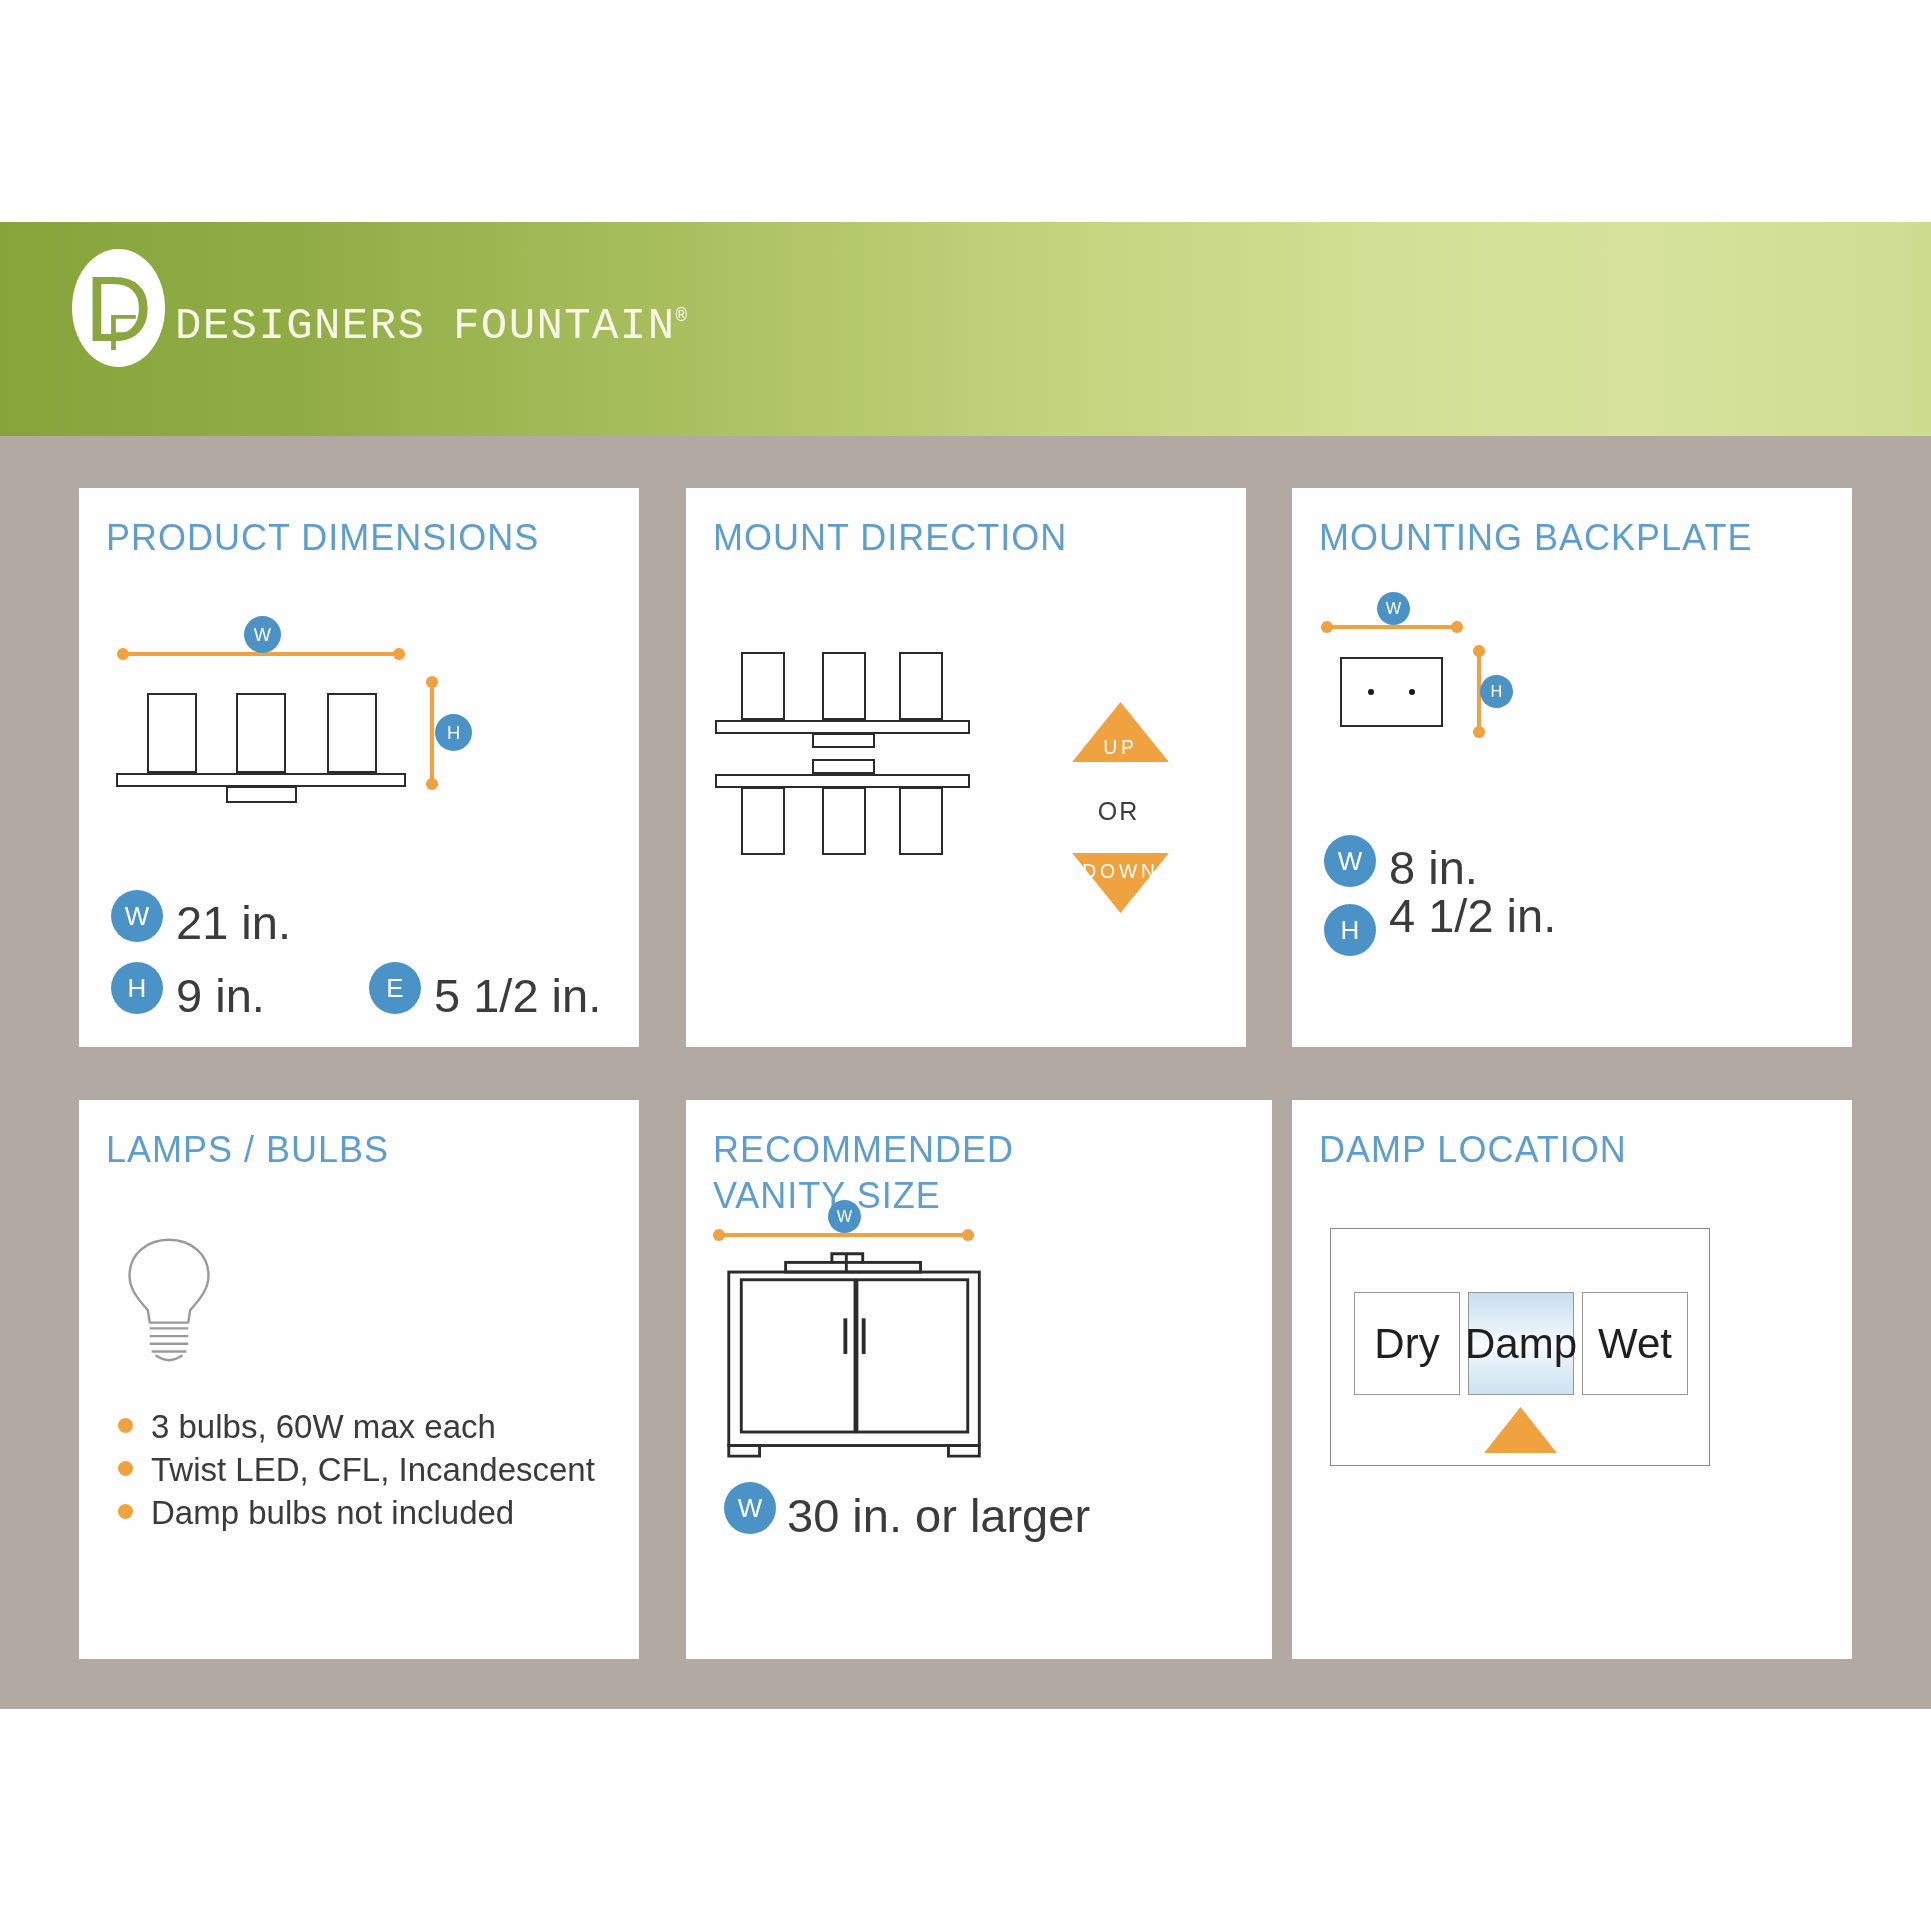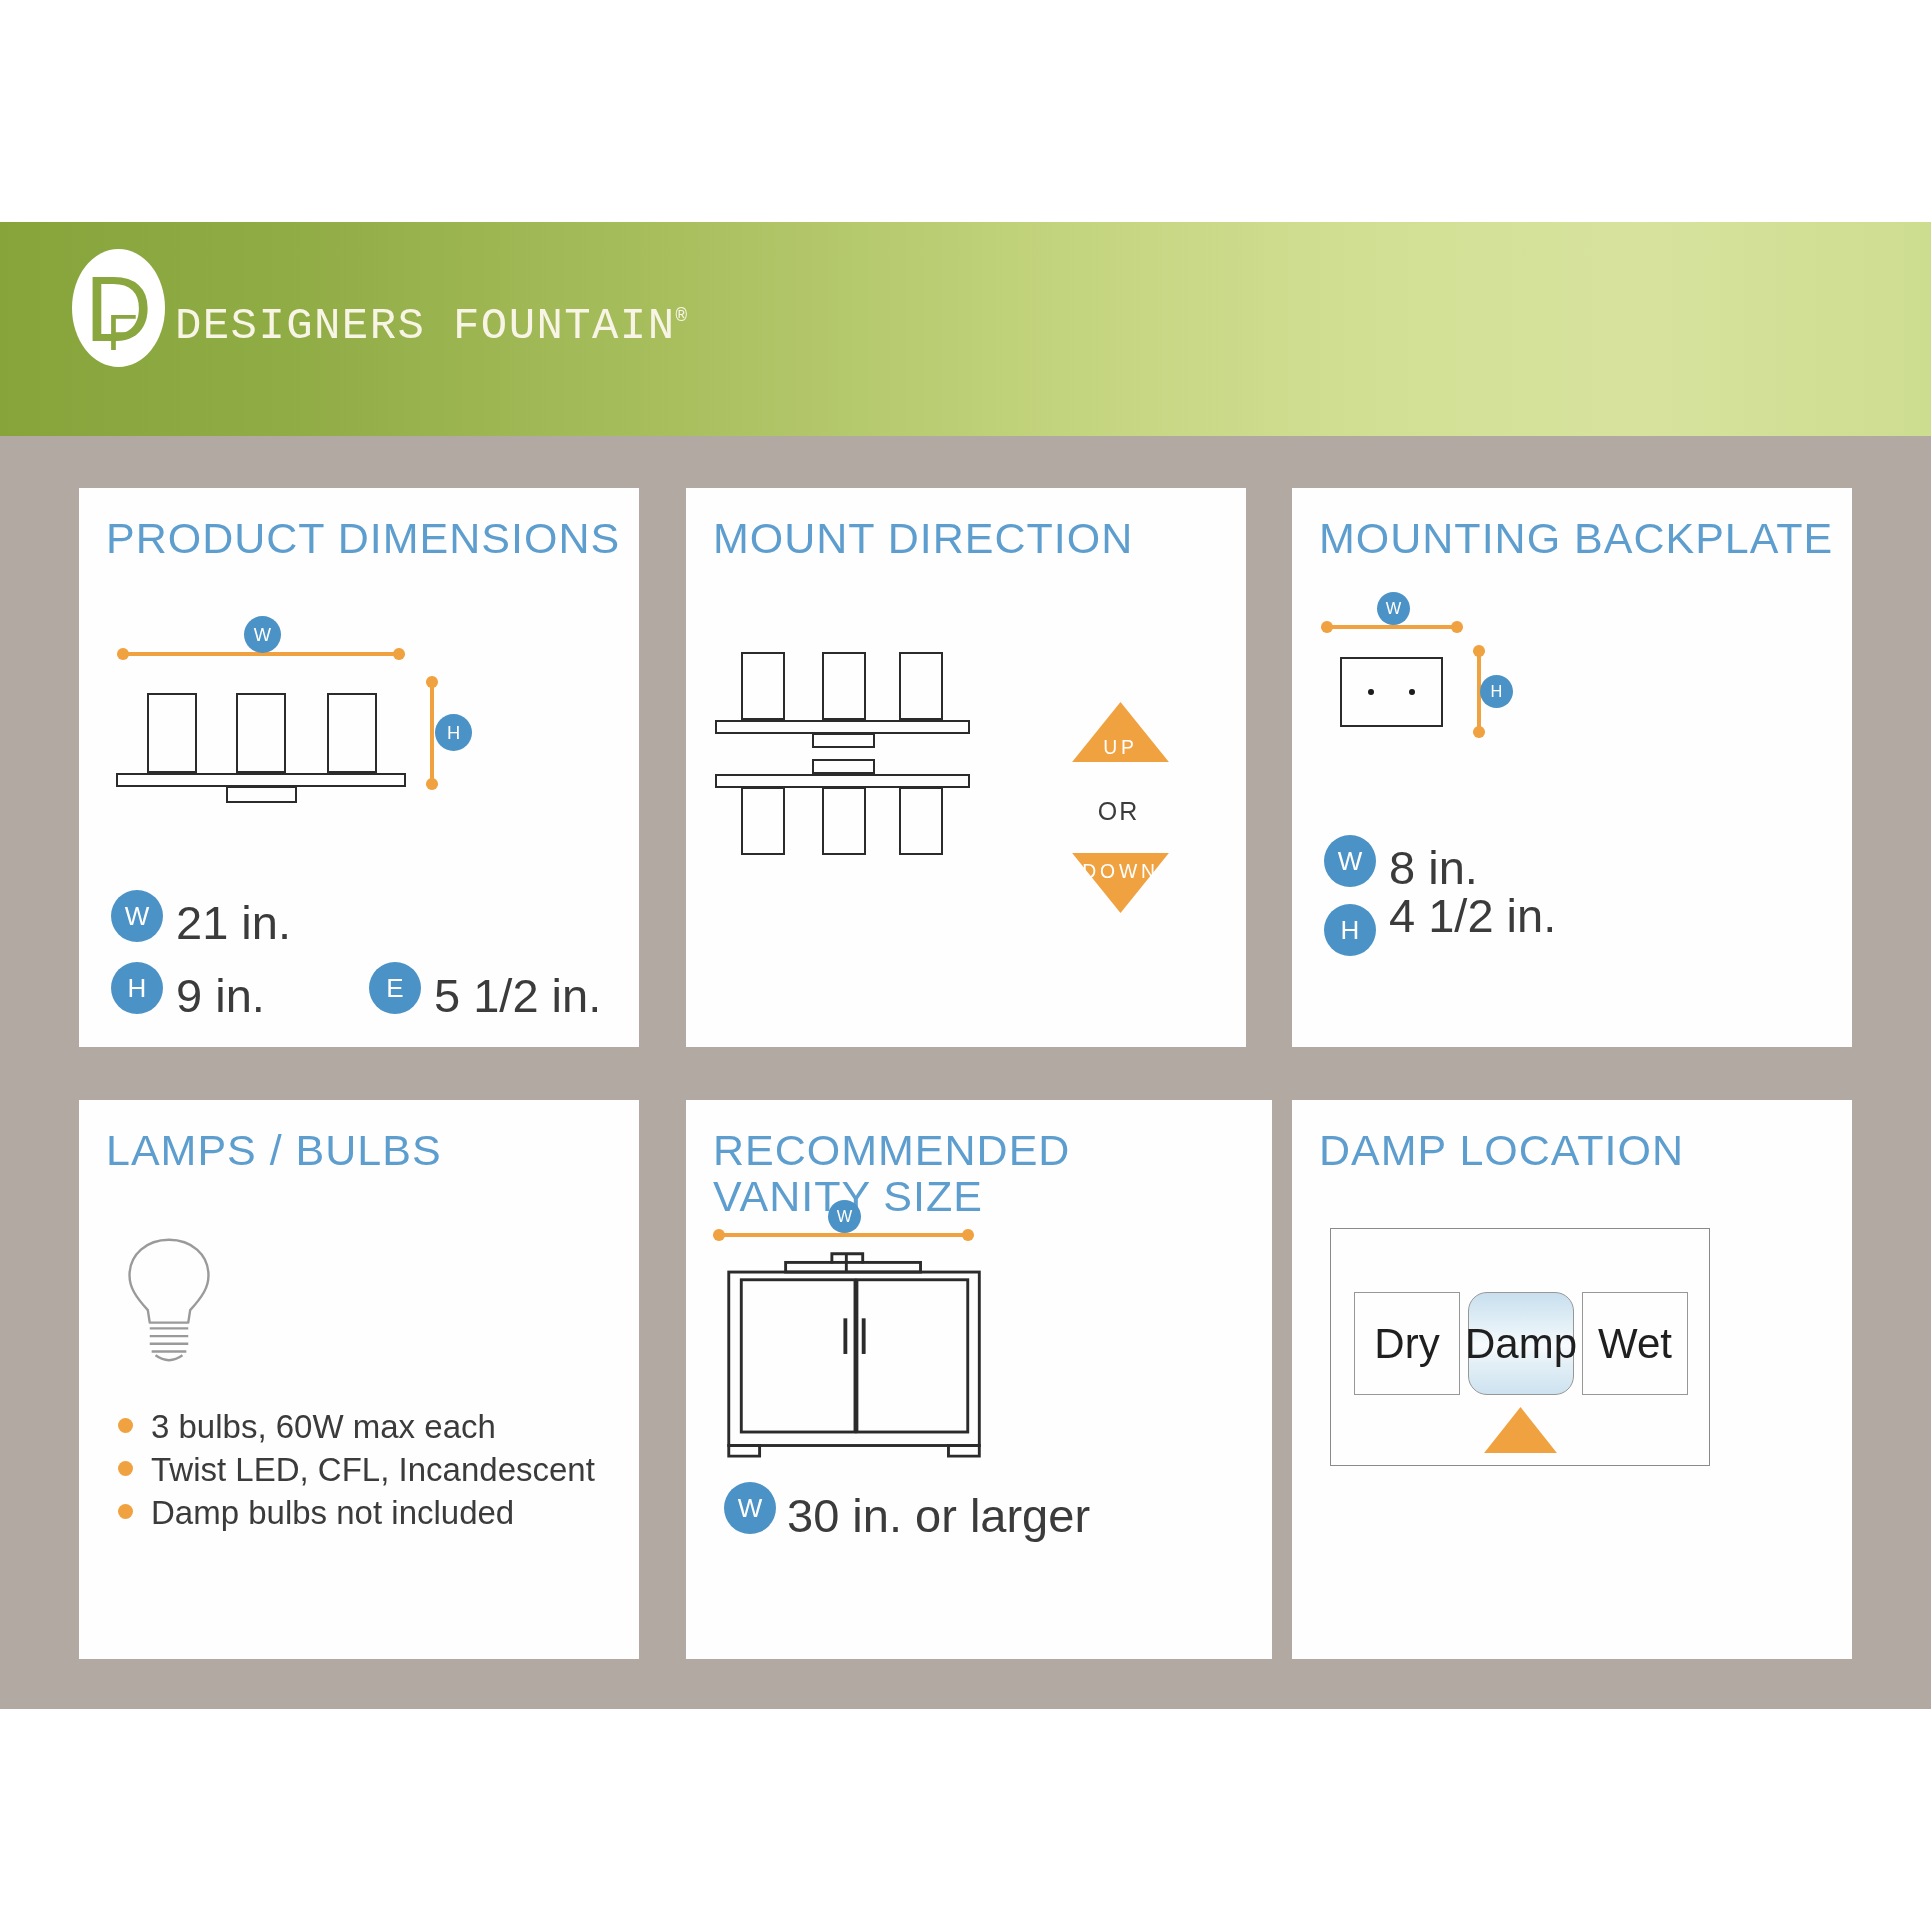--- a/index.html
+++ b/index.html
@@ -8,21 +8,21 @@
   
   .band{position:absolute;left:0;top:222px;width:1931px;height:214px;
         background:linear-gradient(to right,#87a43b 0%,#90ac45 15%,#a9bf5e 35%,#c3d47e 55%,#d2e095 72%,#d7e39d 85%,#cddd90 100%);}
   .logo-ellipse{position:absolute;left:72px;top:27px;width:93px;height:118px;background:#ffffff;border-radius:50%;}
   .wordmark{position:absolute;left:175px;top:79px;font-family:Liberation Mono, monospace;
             font-size:44px;letter-spacing:1.4px;color:#f8f5e7;white-space:nowrap;}
   .wordmark sup{font-size:19.3px;vertical-align:17.4px;letter-spacing:0;}
   
   .canvas{position:absolute;left:0;top:436px;width:1931px;height:1273px;background:#b2a9a2;}
   .card{position:absolute;width:560px;height:559px;background:#fefefe;}
-  .ctitle{position:absolute;left:27px;top:27px;font-size:43px;line-height:46px;
+  .ctitle{position:absolute;left:27px;top:27px;font-size:36px;line-height:46px;
           color:#5d9ecf;letter-spacing:1px;white-space:nowrap;}
   
   .dimh{position:absolute;height:3.9px;background:#f0a240;border-radius:1.9px;}
   .dimh::before,.dimh::after{content:"";position:absolute;width:11.6px;height:11.6px;border-radius:50%;background:#f0a240;top:-3.9px;}
   .dimh::before{left:-4.8px}.dimh::after{right:-4.8px}
   .dimv{position:absolute;width:3.9px;background:#f0a240;border-radius:1.9px;}
   .dimv::before,.dimv::after{content:"";position:absolute;width:11.6px;height:11.6px;border-radius:50%;background:#f0a240;left:-3.9px;}
   .dimv::before{top:-4.8px}.dimv::after{bottom:-4.8px}
   
   .badge{position:absolute;border-radius:50%;background:#4b92c6;color:#fff;
@@ -36,21 +36,21 @@
   .dot{position:absolute;width:5.8px;height:5.8px;border-radius:50%;background:#1c1c1c;}
   
   .bullet{position:absolute;left:39px;width:492px;}
   .bullet .bdot{position:absolute;left:0;top:8.7px;width:15.4px;height:15.4px;border-radius:50%;background:#f0a240;}
   .bullet .btxt{position:absolute;left:33px;top:0;font-size:33px;line-height:35px;color:#3b3b3b;white-space:nowrap;}
   .or{position:absolute;font-size:25px;font-weight:normal;letter-spacing:1.9px;color:#3b3b3b;text-align:center;}
   
   .frame{position:absolute;border:1.9px solid #8a8a8a;background:#fefefe;box-sizing:border-box;}
   .loc-box{position:absolute;width:106px;height:103px;border:1.9px solid #979797;box-sizing:border-box;
            display:flex;align-items:center;justify-content:center;font-size:42px;color:#1f1f1f;background:#fefefe;}
-  .loc-box.damp{background:linear-gradient(180deg,#c8dfee 0%,#eaf4f9 40%,#f8fbfd 52%,#e3eff6 70%,#cde3f0 100%);border-radius:19px;}
+  .loc-box.damp{background:linear-gradient(180deg,#c8dfee 0%,#eaf4f9 40%,#f8fbfd 52%,#e3eff6 70%,#cde3f0 100%);}
   svg{position:absolute;}
   svg text{font-family:"Liberation Sans",sans-serif;}
 </style>
 </head>
 <body>
 
 <div class="page">
 
   <div class="band">
     <div class="logo-ellipse">

